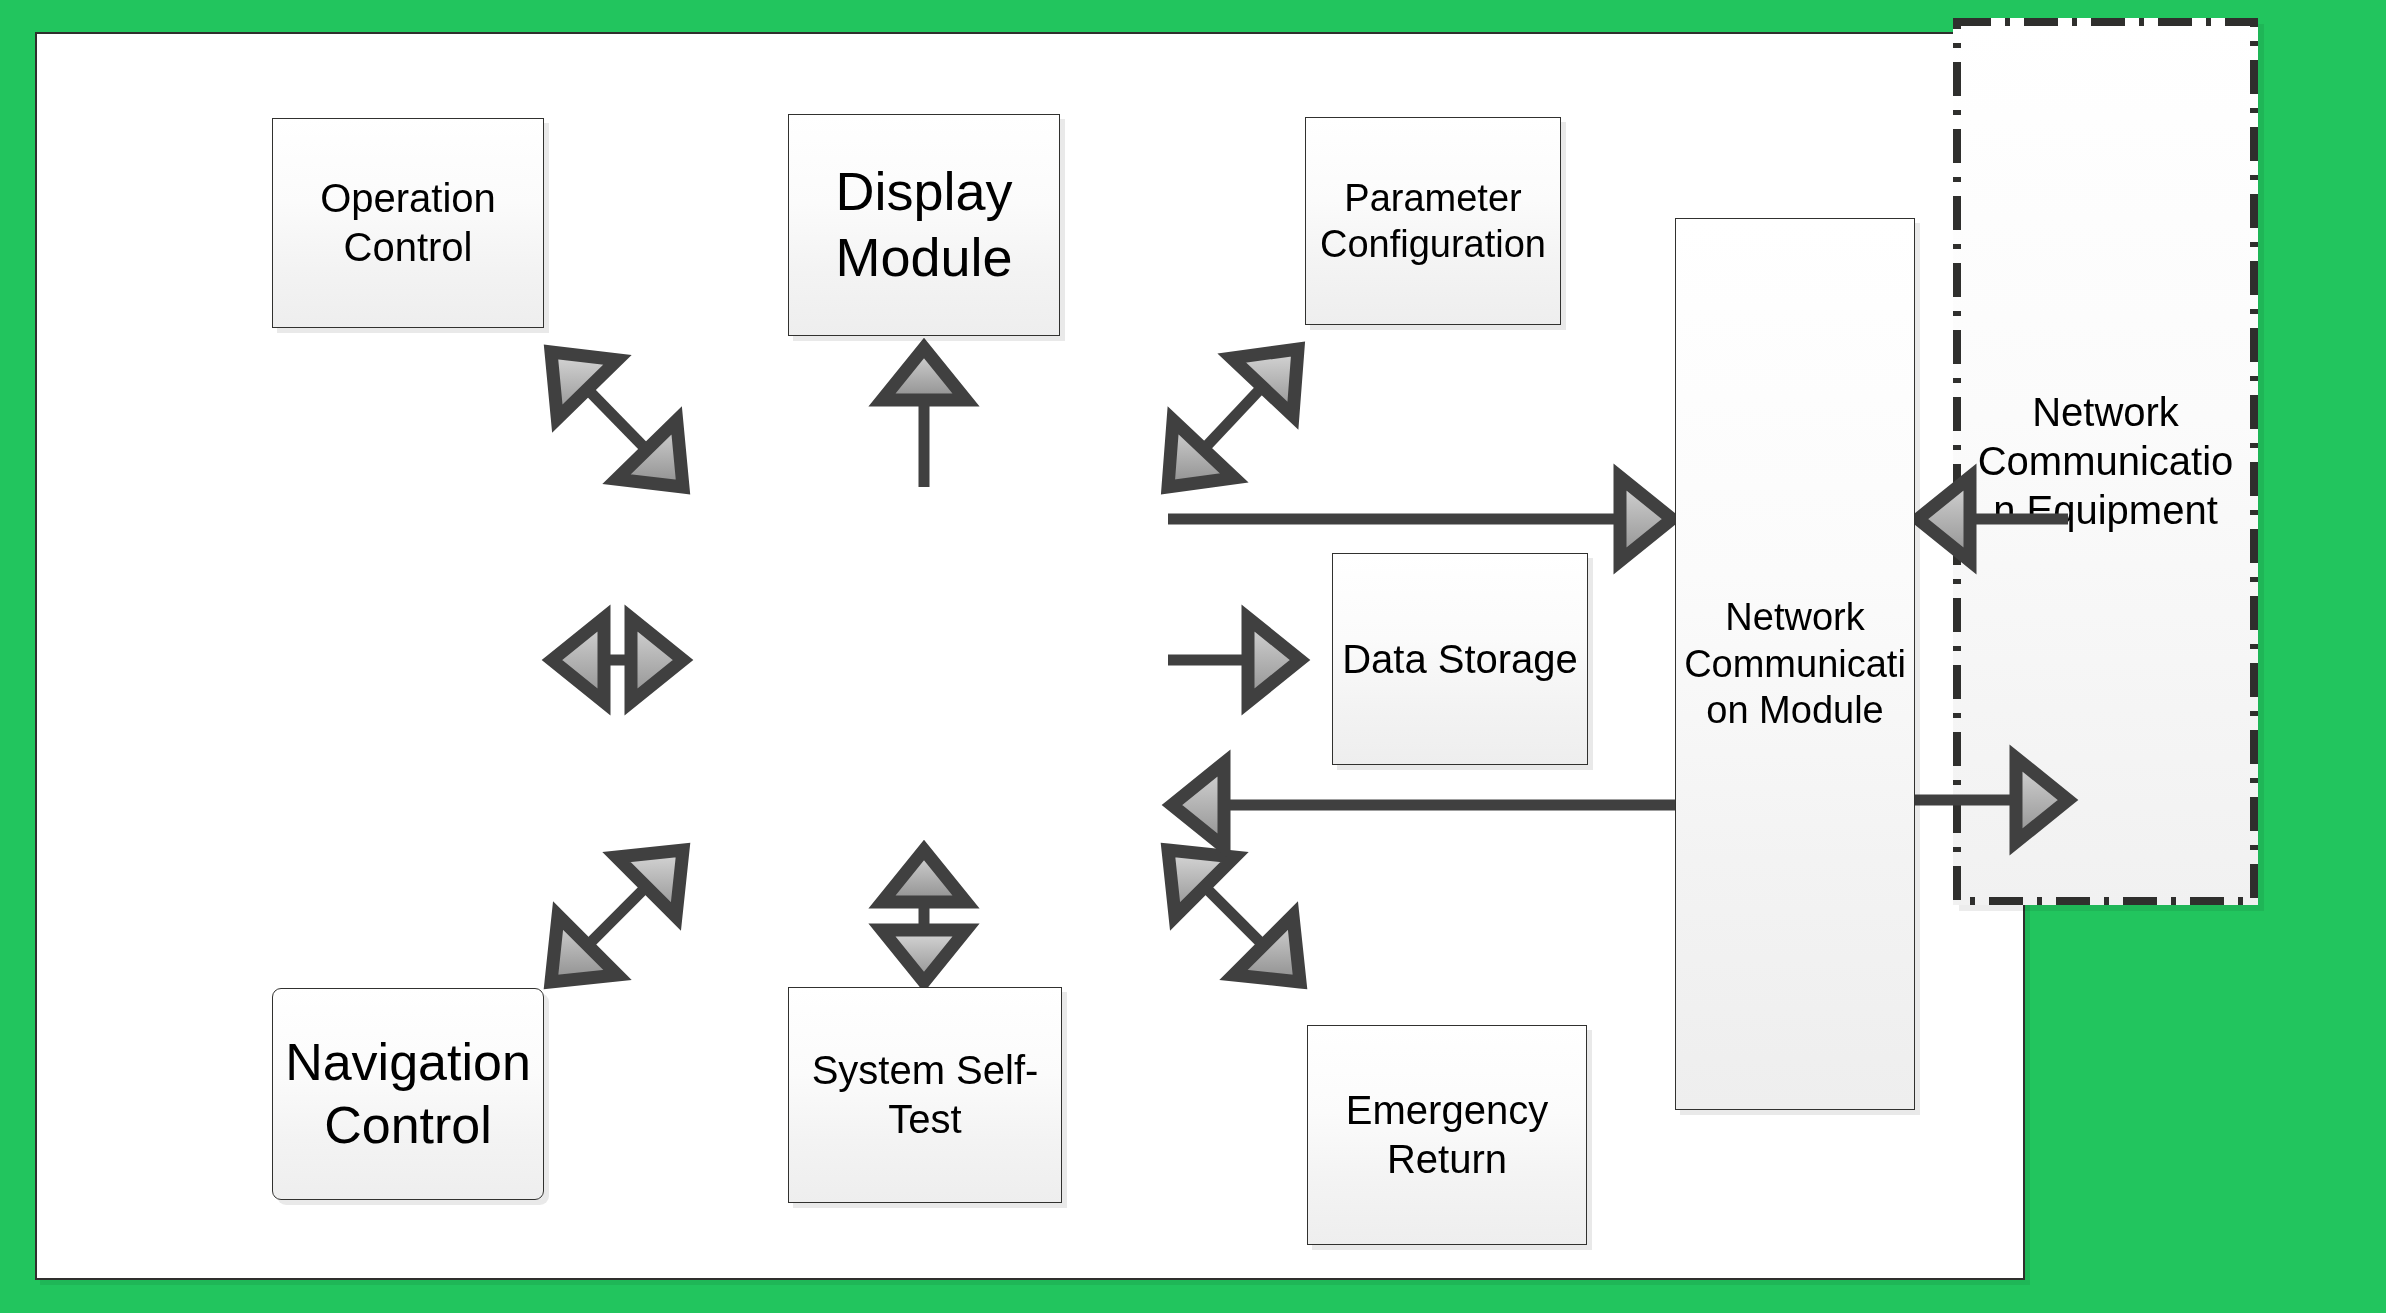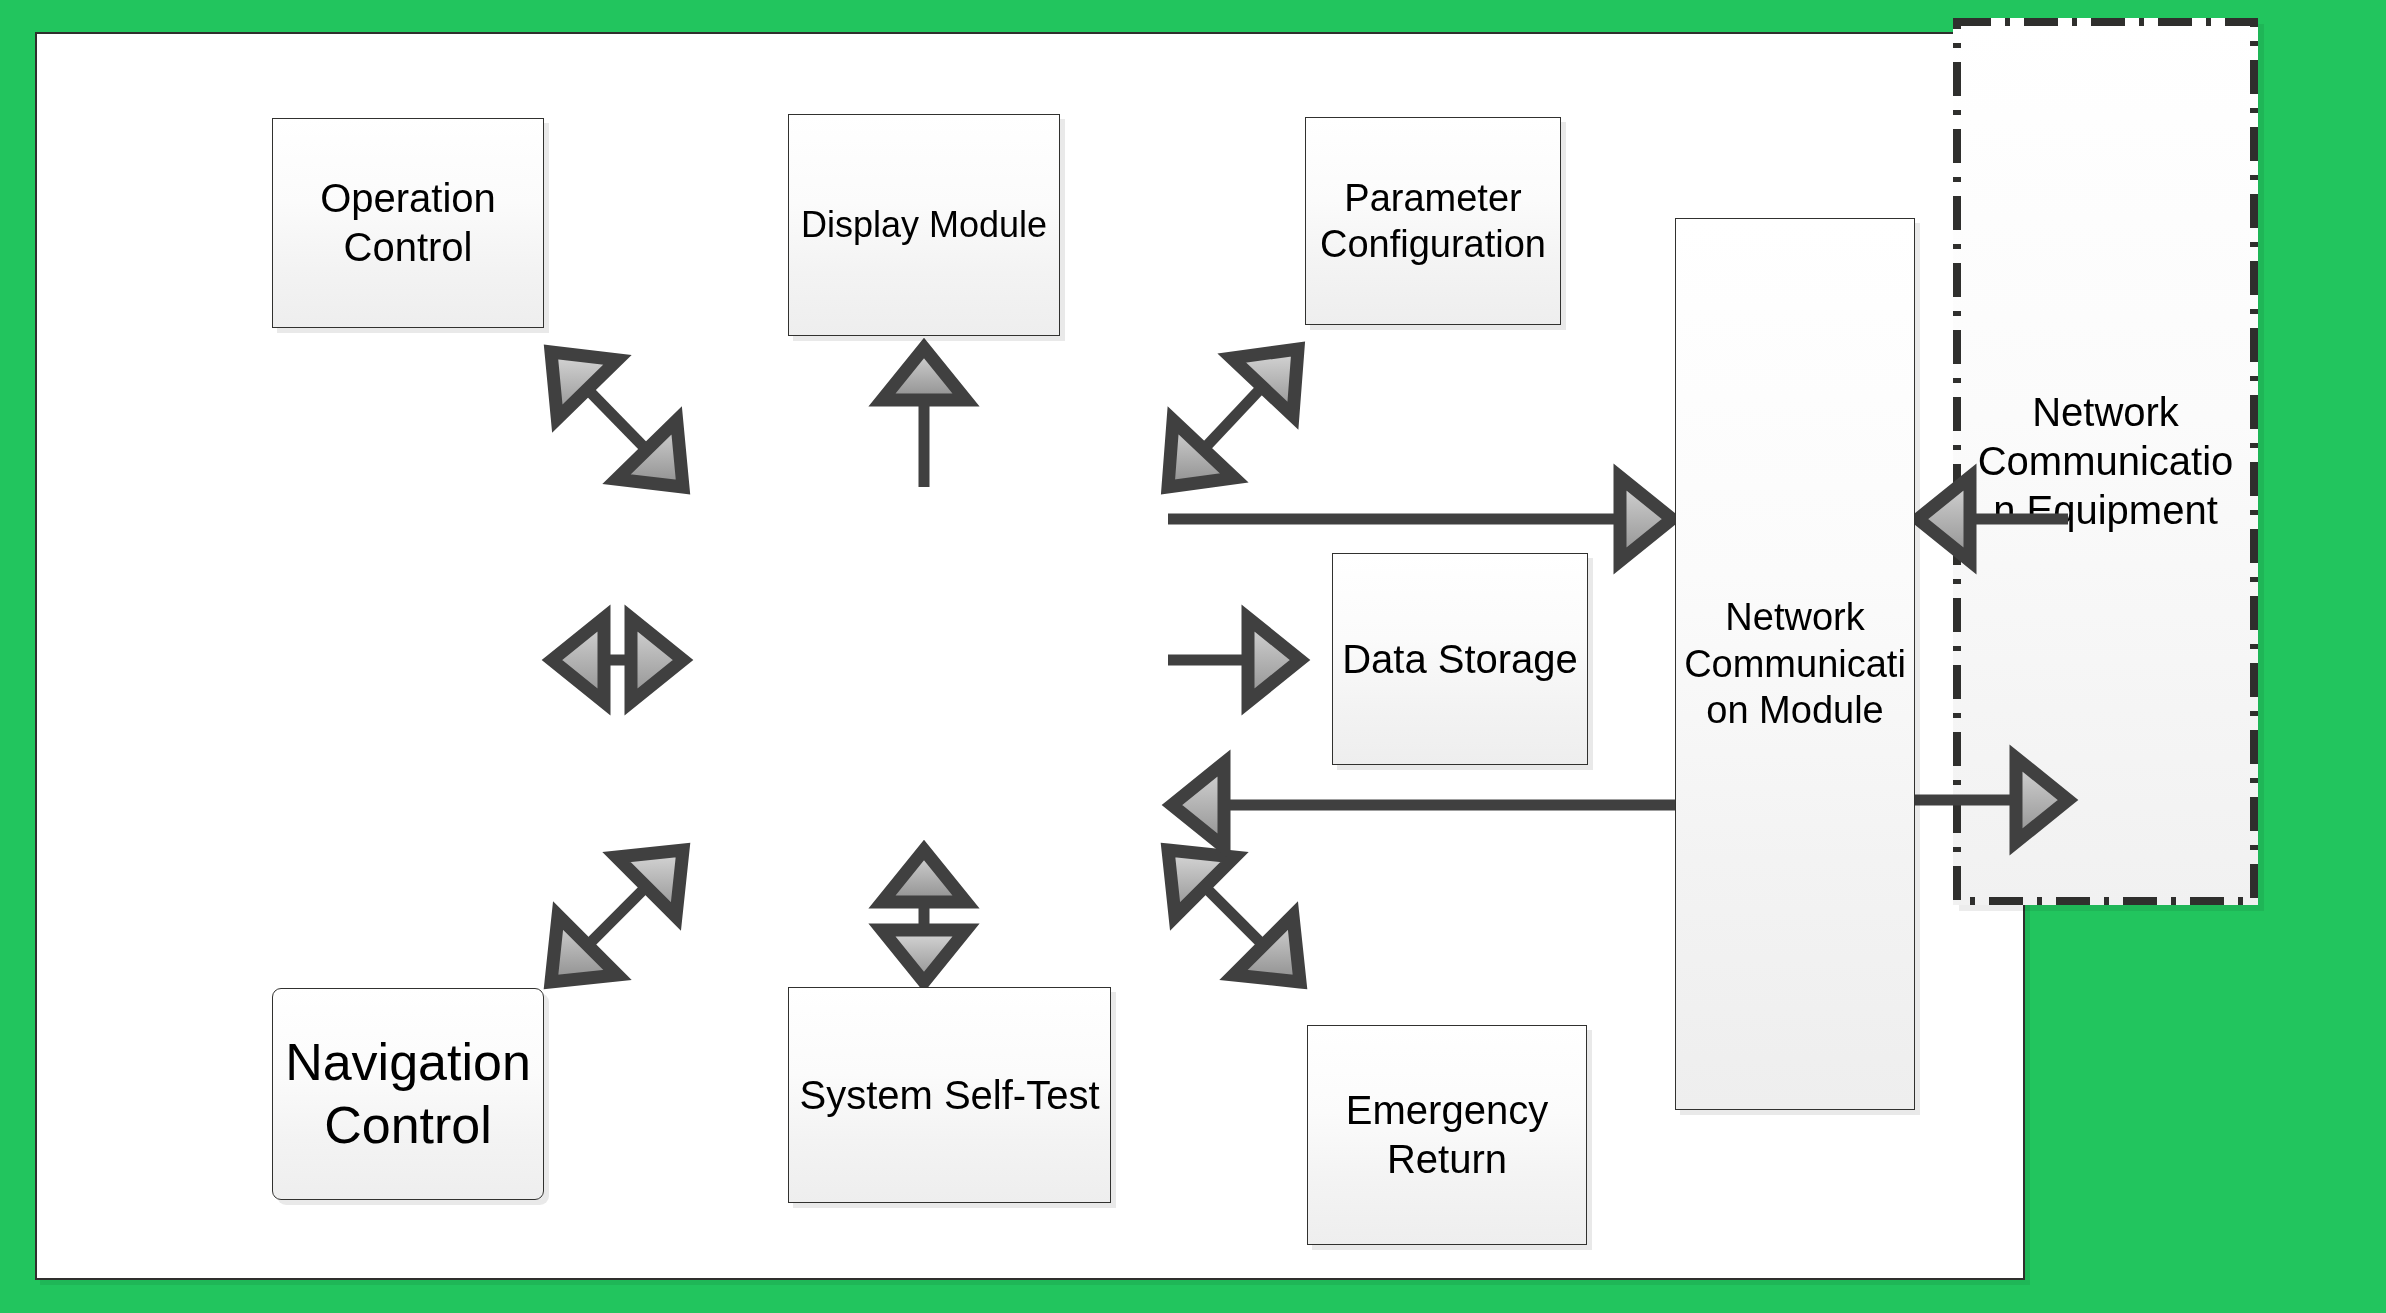--- a/index.html
+++ b/index.html
@@ -126,36 +126,36 @@
         <line x1="2068" y1="519" x2="1946.6" y2="519" stroke="#404040" stroke-width="11" stroke-linecap="butt"></line>
         <polygon points="1918,519 1970,477 1970,561" fill="url(#headGrad)" stroke="#404040" stroke-width="13" stroke-linejoin="miter"></polygon>
         <line x1="1915" y1="800" x2="2039.4" y2="800" stroke="#404040" stroke-width="11" stroke-linecap="butt"></line>
         <polygon points="2068,800 2016,842 2016,758" fill="url(#headGrad)" stroke="#404040" stroke-width="13" stroke-linejoin="miter"></polygon>
       </g>
   </svg>
 
   <div class="node" style="left: 272px; top: 118px; width: 272px; height: 210px; font-size: 40px;">
     <span class="label">Operation Control</span>
   </div>
-  <div class="node" style="left: 788px; top: 114px; width: 272px; height: 222px; font-size: 36px;">
+  <div class="node" style="left: 788px; top: 114px; width: 272px; height: 222px; font-size: 54px;">
     <span class="label">Display Module</span>
   </div>
   <div class="node" style="left: 1305px; top: 117px; width: 256px; height: 208px; font-size: 38px;">
     <span class="label">Parameter Configuration</span>
   </div>
   <div class="node" style="left: 1307px; top: 553px; width: 256px; height: 212px; font-size: 40px; margin-left: 25px;">
     <span class="label">Data Storage</span>
   </div>
   <div class="node" style="left: 1675px; top: 218px; width: 240px; height: 892px; font-size: 38px;">
     <span class="label">Network Communication Module</span>
   </div>
   <div class="node" style="left: 272px; top: 988px; width: 272px; height: 212px; font-size: 52px; border-radius: 9px;">
     <span class="label">Navigation Control</span>
   </div>
-  <div class="node" style="left: 788px; top: 987px; width: 323px; height: 216px; font-size: 40px;">
+  <div class="node" style="left: 788px; top: 987px; width: 274px; height: 216px; font-size: 40px;">
     <span class="label">System Self-Test</span>
   </div>
   <div class="node" style="left: 1307px; top: 985px; width: 280px; height: 220px; font-size: 40px; margin-top: 40px;">
     <span class="label">Emergency Return</span>
   </div>
 
   <div class="dashdot-frame" id="external-frame" style="left: 1953px; top: 18px; width: 305px; height: 887px; font-size: 40px;">
     <svg class="dd-border" id="dd-svg" xmlns="http://www.w3.org/2000/svg" viewBox="0 0 305 887" width="305" height="887">
         <rect x="4" y="4" width="297" height="879" fill="none" stroke="#2f2f2d" stroke-width="8" stroke-dasharray="34 14 5 14" stroke-linecap="butt"></rect>
       </svg>

